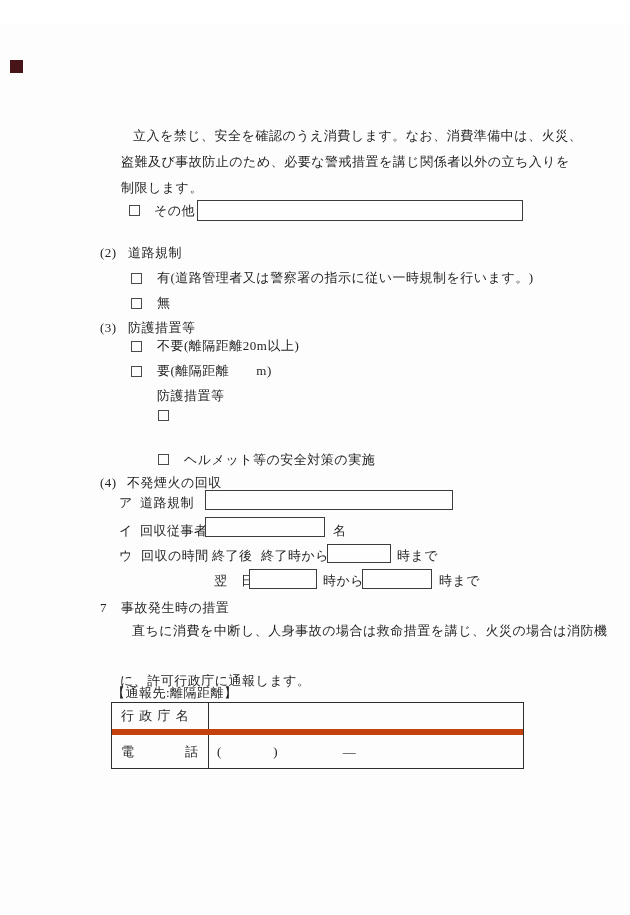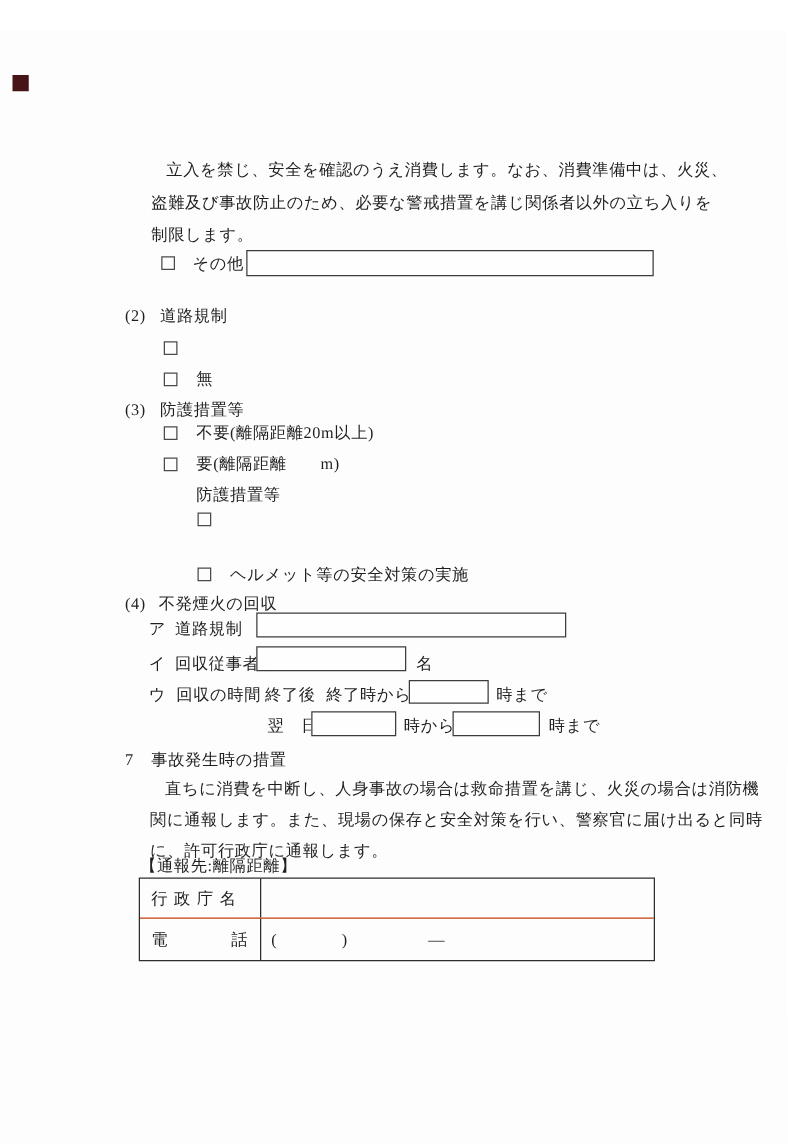--- a/index.html
+++ b/index.html
@@ -44,21 +44,21 @@
     width:413px;height:67px;
     border:1px solid #2e2e2e;
     box-sizing:border-box;
   }
   .rtable .row{
     position:relative;
     display:flex;
     height:33px;
     box-sizing:border-box;
   }
-  .rtable .row.first{border-bottom:1px solid #c2410c;height:32px;}
+  .rtable .row.first{border-bottom:6px solid #c2410c;height:32px;}
   .rtable .labelcell{
     width:97px;
     box-sizing:border-box;
     border-right:1px solid #2e2e2e;
     display:flex;
     align-items:center;
     padding:0 9px;
     font-size:13px;
     letter-spacing:1px;
     white-space:pre;
@@ -84,20 +84,21 @@
   <span class="t" style="left:121px;top:130px">盗難及び事故防止のため、必要な警戒措置を講じ関係者以外の立ち入りを</span>
   <span class="t" style="left:121px;top:156px">制限します。</span>
 
   <span class="cb" style="left:129px;top:181px"></span>
   <span class="t" style="left:154px;top:179px">その他</span>
   <span class="ibox" style="left:197px;top:176px;width:326px;height:21px"></span>
 
   <span class="t" style="left:100px;top:221px">(2)</span>
   <span class="t" style="left:128px;top:221px">道路規制</span>
   <span class="cb" style="left:131px;top:249px"></span>
+  <span class="t" style="left:157px;top:246px">有(道路管理者又は警察署の指示に従い一時規制を行います。)</span>
   <span class="cb" style="left:131px;top:274px"></span>
   <span class="t" style="left:157px;top:271px">無</span>
 
   <span class="t" style="left:100px;top:296px">(3)</span>
   <span class="t" style="left:128px;top:296px">防護措置等</span>
   <span class="cb" style="left:131px;top:317px"></span>
   <span class="t" style="left:157px;top:314px">不要(離隔距離20m以上)</span>
   <span class="cb" style="left:131px;top:342px"></span>
   <span class="t" style="left:157px;top:339px">要(離隔距離　　m)</span>
   <span class="t" style="left:157px;top:364px">防護措置等</span>
@@ -126,21 +127,20 @@
 
   <span class="t" style="left:214px;top:549px">翌　日</span>
   <span class="ibox" style="left:249px;top:545px;width:68px;height:20px"></span>
   <span class="t" style="left:323px;top:549px">時から</span>
   <span class="ibox" style="left:362px;top:545px;width:70px;height:20px"></span>
   <span class="t" style="left:439px;top:549px">時まで</span>
 
   <span class="t" style="left:100px;top:576px">7</span>
   <span class="t" style="left:121px;top:576px">事故発生時の措置</span>
   <span class="t" style="left:132px;top:599px">直ちに消費を中断し、人身事故の場合は救命措置を講じ、火災の場合は消防機</span>
-  <span class="t" style="left:120px;top:624px">関に通報します。また、現場の保存と安全対策を行い、警察官に届け出ると同時</span>
   <span class="t" style="left:120px;top:649px">に、許可行政庁に通報します。</span>
   <span class="t" style="left:112px;top:661px;top:661px">【通報先:離隔距離】</span>
 
   <div class="rtable">
     <div class="row first">
       <div class="labelcell">行 政 庁 名</div>
       <div class="valuecell"></div>
     </div>
     <div class="row">
       <div class="labelcell spread">

